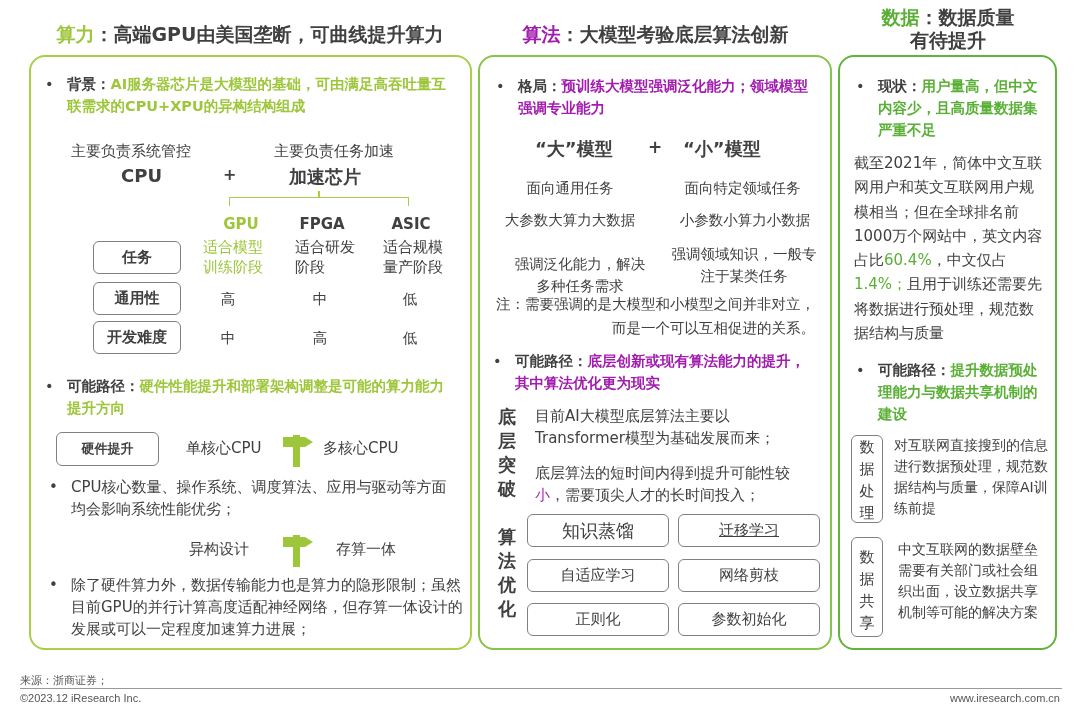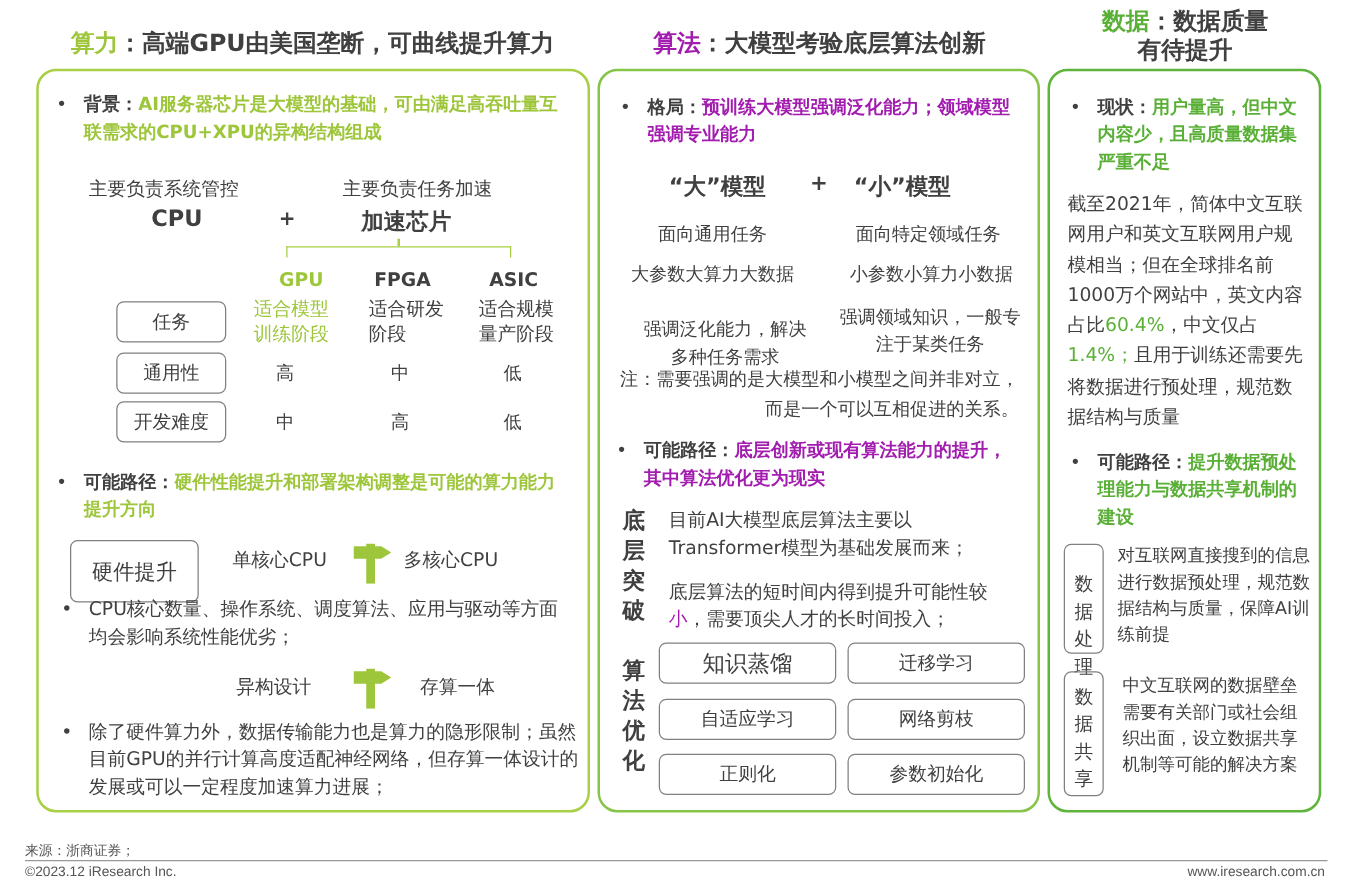--- a/index.html
+++ b/index.html
@@ -6,26 +6,26 @@
   body{width:1080px;height:714px;background:#fff;position:relative;overflow:hidden;font-family:"DejaVu Sans","Liberation Sans",sans-serif;color:#404040;}
   .abs{position:absolute;}
   .title{font-weight:bold;font-size:19px;color:#404040;text-align:center;white-space:nowrap;}
   .g1{color:#9dc63a;}
   .g2{color:#a21caf;margin-top:44px;}
   .g3{color:#5ab036;}
   .panel{position:absolute;border:2.5px solid;border-radius:16px;box-sizing:border-box;}
   .bullet{position:absolute;font-size:14.5px;line-height:22px;font-weight:bold;}
   .bullet .dot{position:absolute;left:-22px;top:0;color:#404040;font-weight:normal;}
   .txt{font-size:14.5px;line-height:22px;color:#404040;}
-  .box{position:absolute;border:1.5px solid #808080;border-radius:6px;box-sizing:border-box;display:flex;align-items:center;justify-content:center;font-weight:normal;color:#404040;}
+  .box{position:absolute;border:1.5px solid #808080;border-radius:6px;box-sizing:border-box;display:flex;align-items:center;justify-content:center;font-weight:bold;color:#404040;}
   .center{text-align:center;}
   .bold{font-weight:bold;}
   .signpost{position:absolute;width:36px;height:38px;}
   .vert{position:absolute;font-weight:bold;font-size:18px;line-height:24px;width:22px;text-align:center;color:#404040;}
-  .vbox{position:absolute;border:1.5px solid #808080;border-radius:6px;box-sizing:border-box;font-size:15px;line-height:22px;text-align:center;padding-top:20px;color:#404040;}
+  .vbox{position:absolute;border:1.5px solid #808080;border-radius:6px;box-sizing:border-box;font-size:15px;line-height:22px;text-align:center;padding-top:0;color:#404040;}
 </style>
 </head>
 <body>
 
 <div class="abs title" style="left:30px;top:22px;width:440px;">
   <span class="g1">算力</span><span>：高端GPU由美国垄断，可曲线提升算力</span>
 </div>
 <div class="panel" style="left:29px;top:55px;width:443px;height:595px;border-color:#a8cf45;">
   <div class="bullet" style="left:36px;top:16px;width:390px;">
     <span class="dot">•</span>
@@ -58,21 +58,21 @@
   <div class="box" style="left:62px;top:264px;width:88px;height:33px;font-size:15px;">开发难度</div>
   <div class="abs txt center" style="left:182px;top:270px;width:30px;">中</div>
   <div class="abs txt center" style="left:274px;top:270px;width:30px;">高</div>
   <div class="abs txt center" style="left:364px;top:270px;width:30px;">低</div>
 
   <div class="bullet" style="left:36px;top:318px;width:390px;">
     <span class="dot">•</span>
     <span>可能路径：</span><span class="g1">硬件性能提升和部署架构调整是可能的算力能力提升方向</span>
   </div>
 
-  <div class="box" style="left:25px;top:375px;width:103px;height:50px;font-size:17px;">硬件提升</div>
+  <div class="box" style="left:25px;top:375px;width:103px;height:34px;font-size:13px;">硬件提升</div>
   <div class="abs txt" style="left:155px;top:380px;font-size:15px;">单核心CPU</div>
   <svg class="signpost" style="left:248px;top:372px;" viewBox="0 0 36 38">
       <rect x="14" y="6" width="7" height="32" fill="#9dc63a"></rect>
       <polygon points="4,8 26,8 34,13 26,18 4,18" fill="#9dc63a"></polygon>
     </svg>
   <div class="abs txt" style="left:292px;top:380px;font-size:15px;">多核心CPU</div>
 
   <div class="abs txt" style="left:40px;top:419px;width:390px;font-size:15px;">
     <span class="abs" style="left:-22px;top:0;">•</span><span>CPU核心数量、操作系统、调度算法、应用与驱动等方面均会影响系统性能优劣；</span>
   </div>
@@ -117,21 +117,21 @@
   </div>
 
   <div class="vert" style="left:16px;top:348px;">底层突破</div>
   <div class="abs txt" style="left:55px;top:348px;width:270px;font-size:15px;">目前AI大模型底层算法主要以Transformer模型为基础发展而来；</div>
   <div class="abs txt" style="left:55px;top:405px;width:270px;font-size:15px;">
     <span>底层算法的短时间内得到提升可能性较</span><span class="g2">小</span><span>，需要顶尖人才的长时间投入；</span>
   </div>
 
   <div class="vert" style="left:16px;top:468px;">算法优化</div>
   <div class="box" style="left:47px;top:457px;width:142px;height:33px;font-weight:normal;font-size:18px;">知识蒸馏</div>
-  <div class="box" style="left:198px;top:457px;width:142px;height:33px;font-weight:normal;font-size:15px;">迁移学习</div>
+  <div class="box" style="left:198px;top:457px;width:142px;height:33px;font-weight:normal;font-size:15px;text-decoration:underline;">迁移学习</div>
   <div class="box" style="left:47px;top:502px;width:142px;height:33px;font-weight:normal;font-size:15px;">自适应学习</div>
   <div class="box" style="left:198px;top:502px;width:142px;height:33px;font-weight:normal;font-size:15px;">网络剪枝</div>
   <div class="box" style="left:47px;top:546px;width:142px;height:33px;font-weight:normal;font-size:15px;">正则化</div>
   <div class="box" style="left:198px;top:546px;width:142px;height:33px;font-weight:normal;font-size:15px;">参数初始化</div>
 </div>
 
 <div class="abs title" style="left:838px;top:6px;width:220px;line-height:23px;">
   <span class="g3">数据</span><span>：数据质量</span><br>
   <span>有待提升</span>
 </div>

